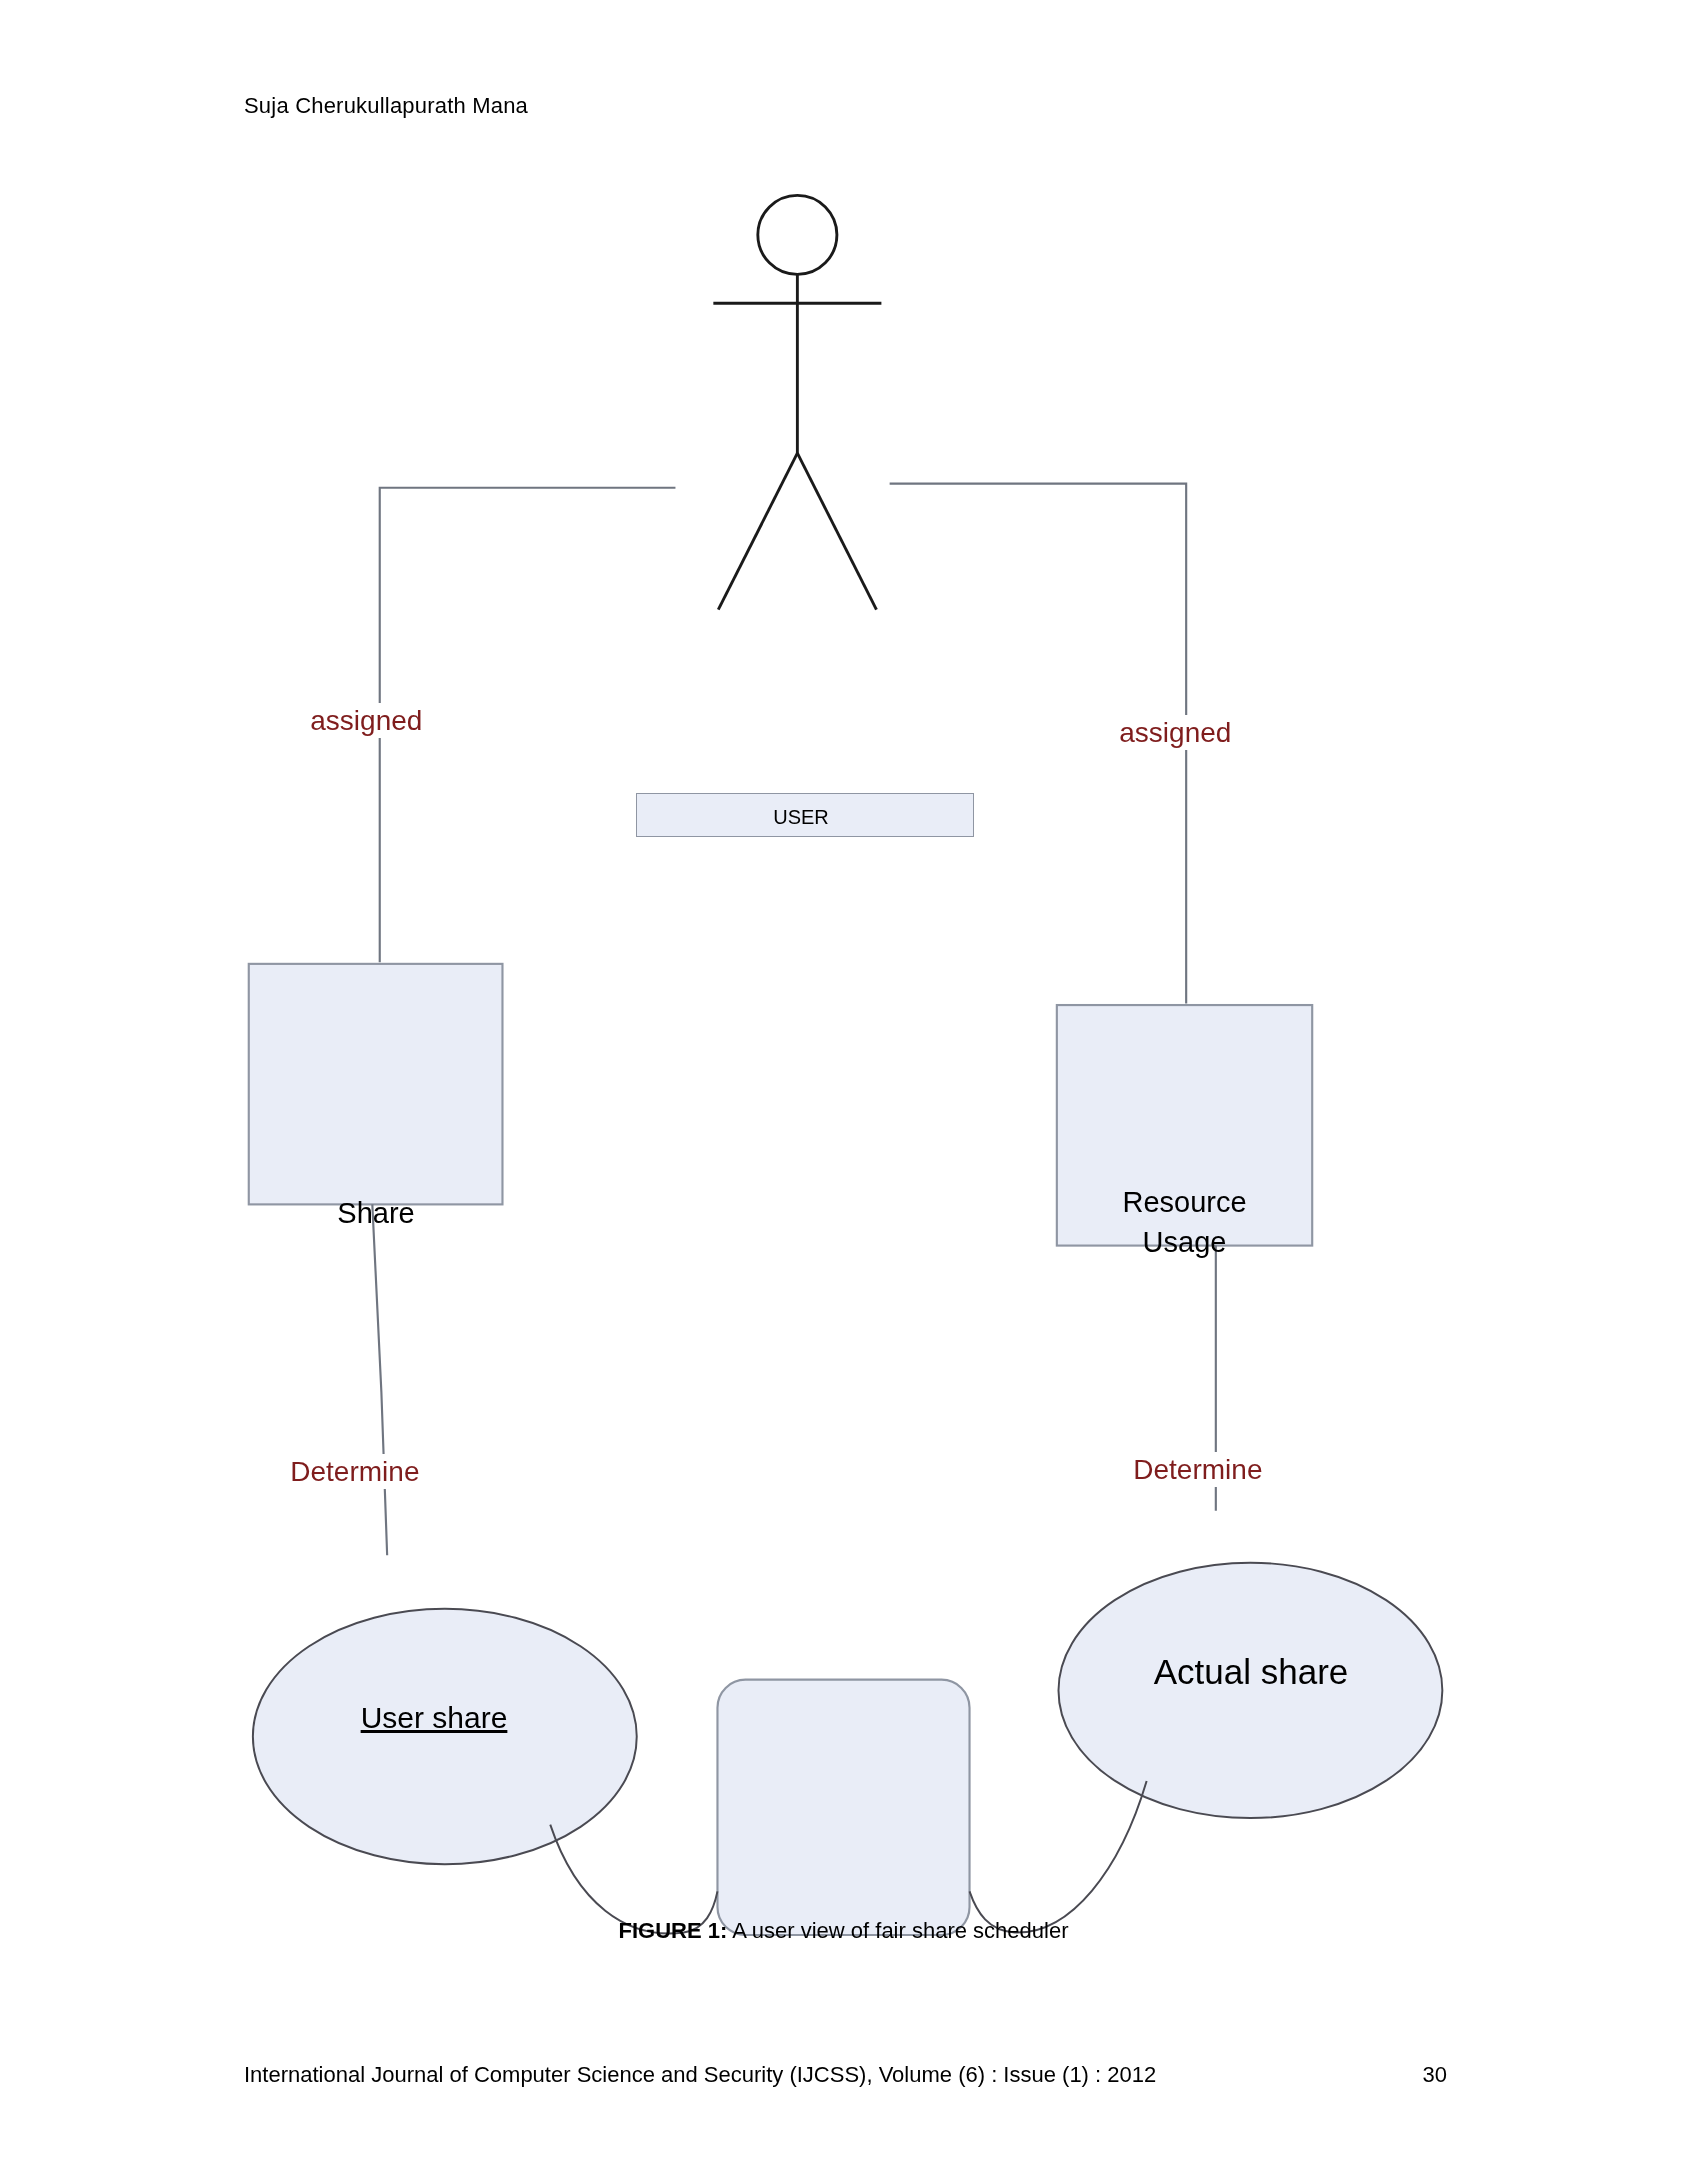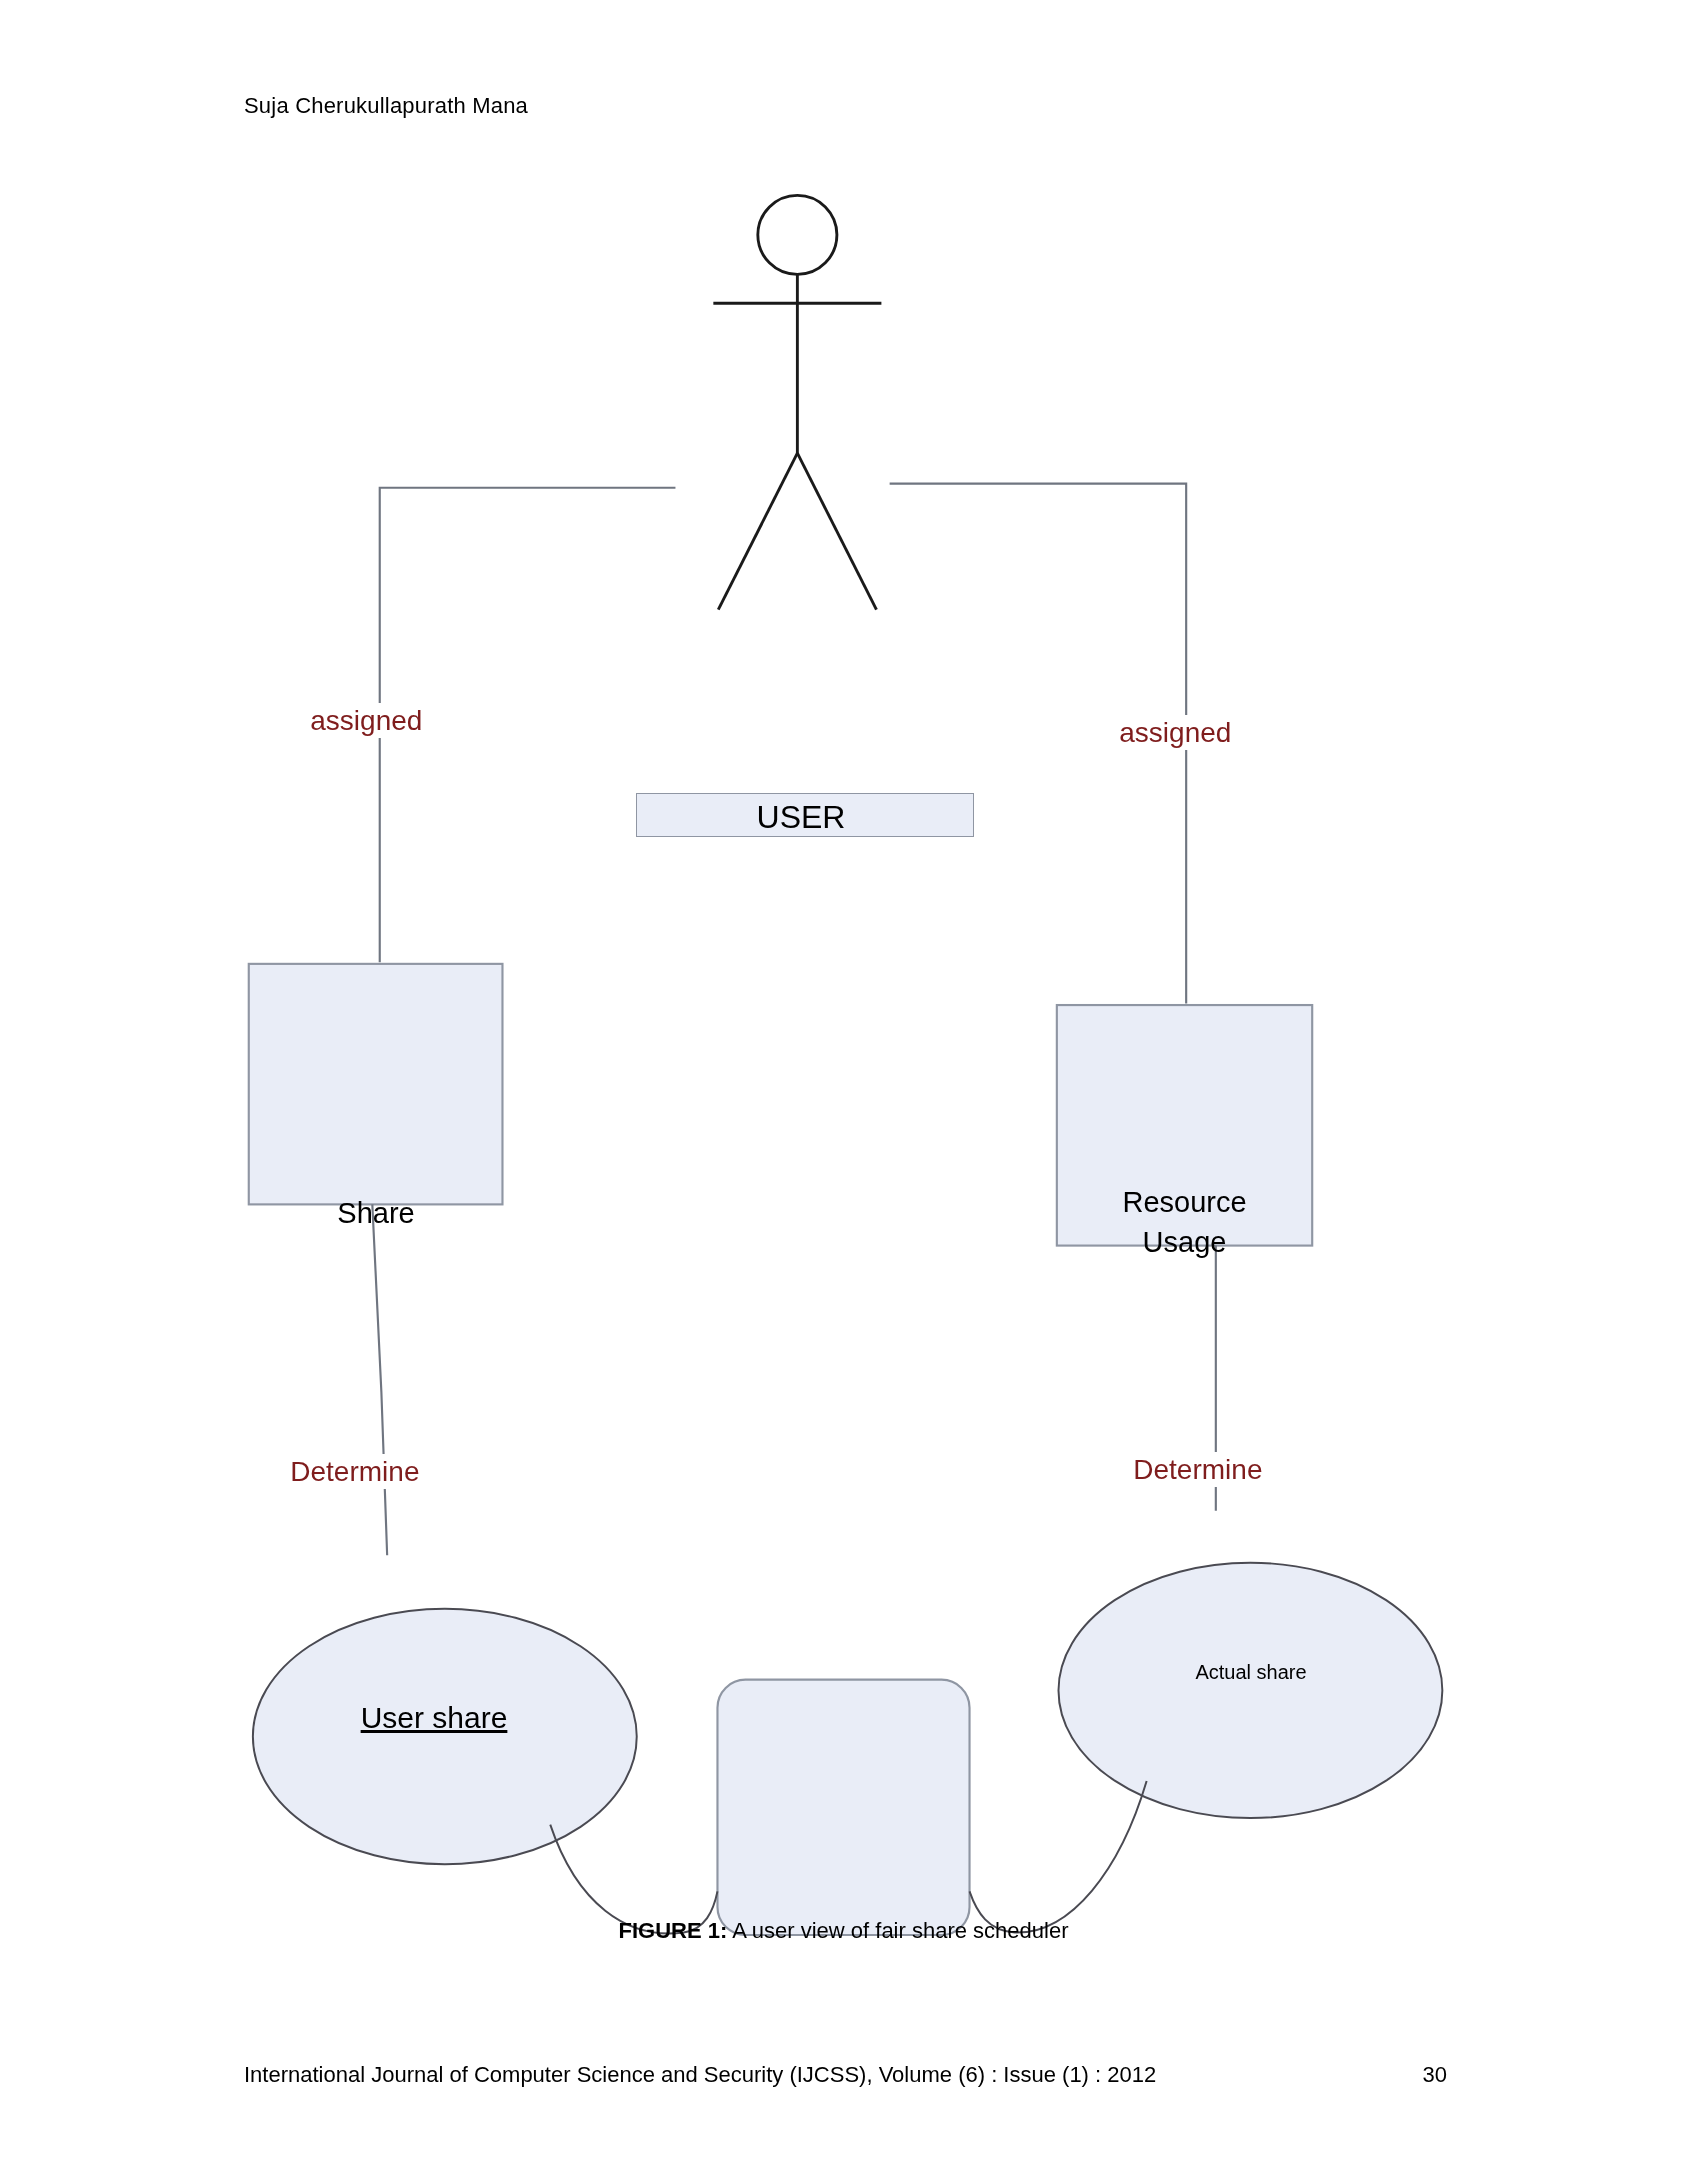--- a/index.html
+++ b/index.html
@@ -57,21 +57,21 @@
     position: absolute;
     text-align: center;
     color: #000000;
     white-space: pre-line;
   }
 
   .label-user {
     left: 636px;
     top: 659px;
     width: 330px;
-    font-size: 32px;
+    font-size: 20px;
     line-height: 36px;
   }
   .label-share {
     left: 249px;
     top: 1055px;
     width: 254px;
     font-size: 29px;
     line-height: 36px;
   }
   .label-resource-usage {
@@ -86,21 +86,21 @@
     top: 1560px;
     width: 384px;
     font-size: 30px;
     line-height: 36px;
     text-decoration: underline;
   }
   .label-actual-share {
     left: 1059px;
     top: 1514px;
     width: 384px;
-    font-size: 20px;
+    font-size: 35px;
     line-height: 36px;
   }
   .label-response {
     left: 721px;
     top: 1728px;
     width: 244px;
     font-size: 17.3px;
     line-height: 25px;
   }
 

